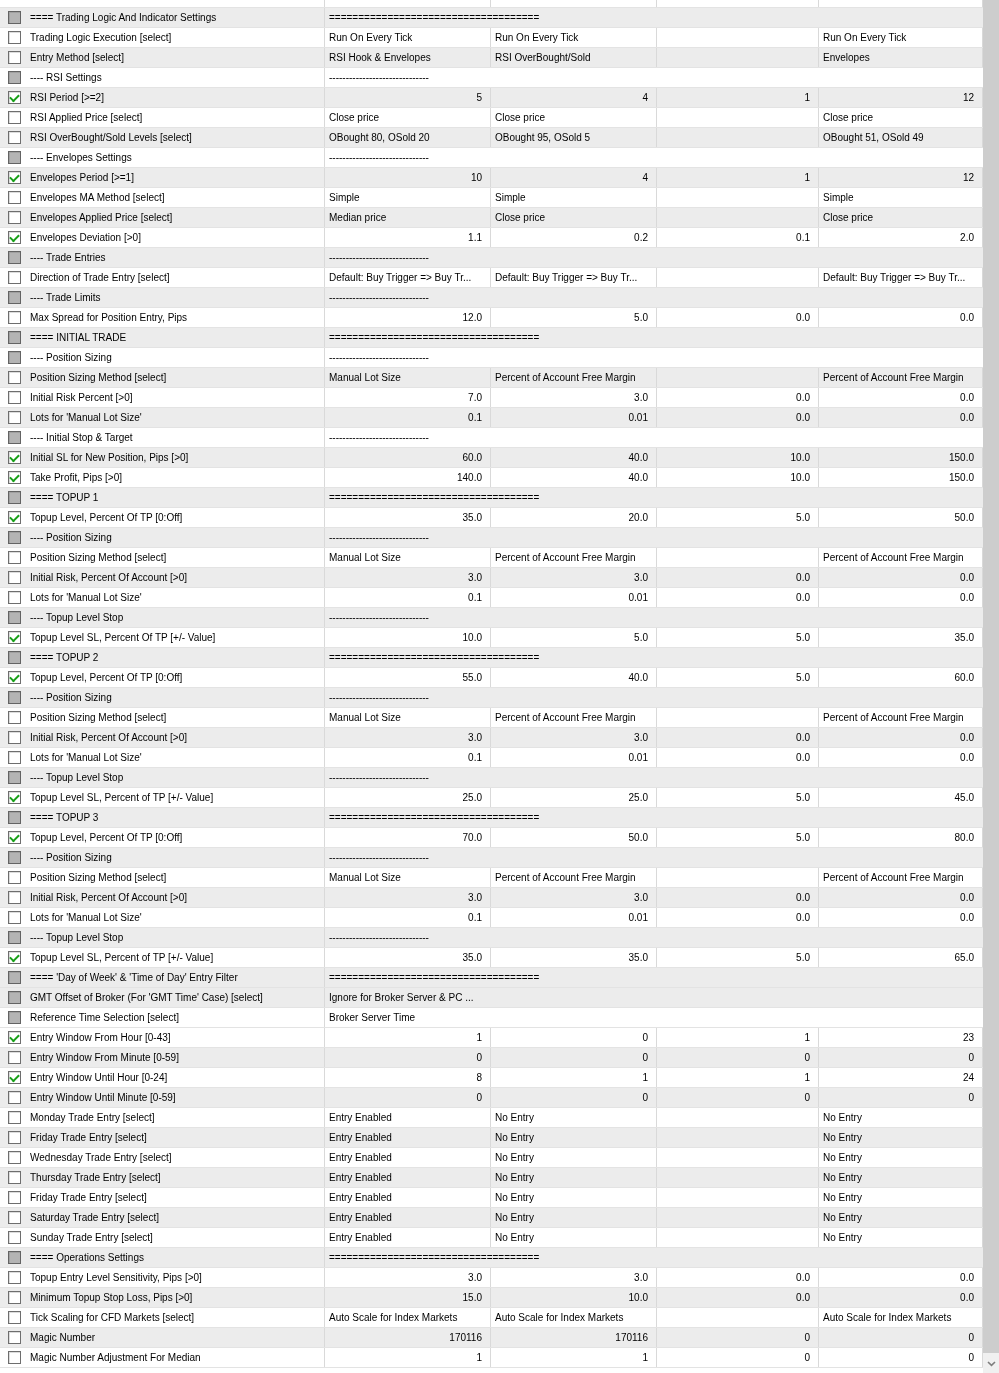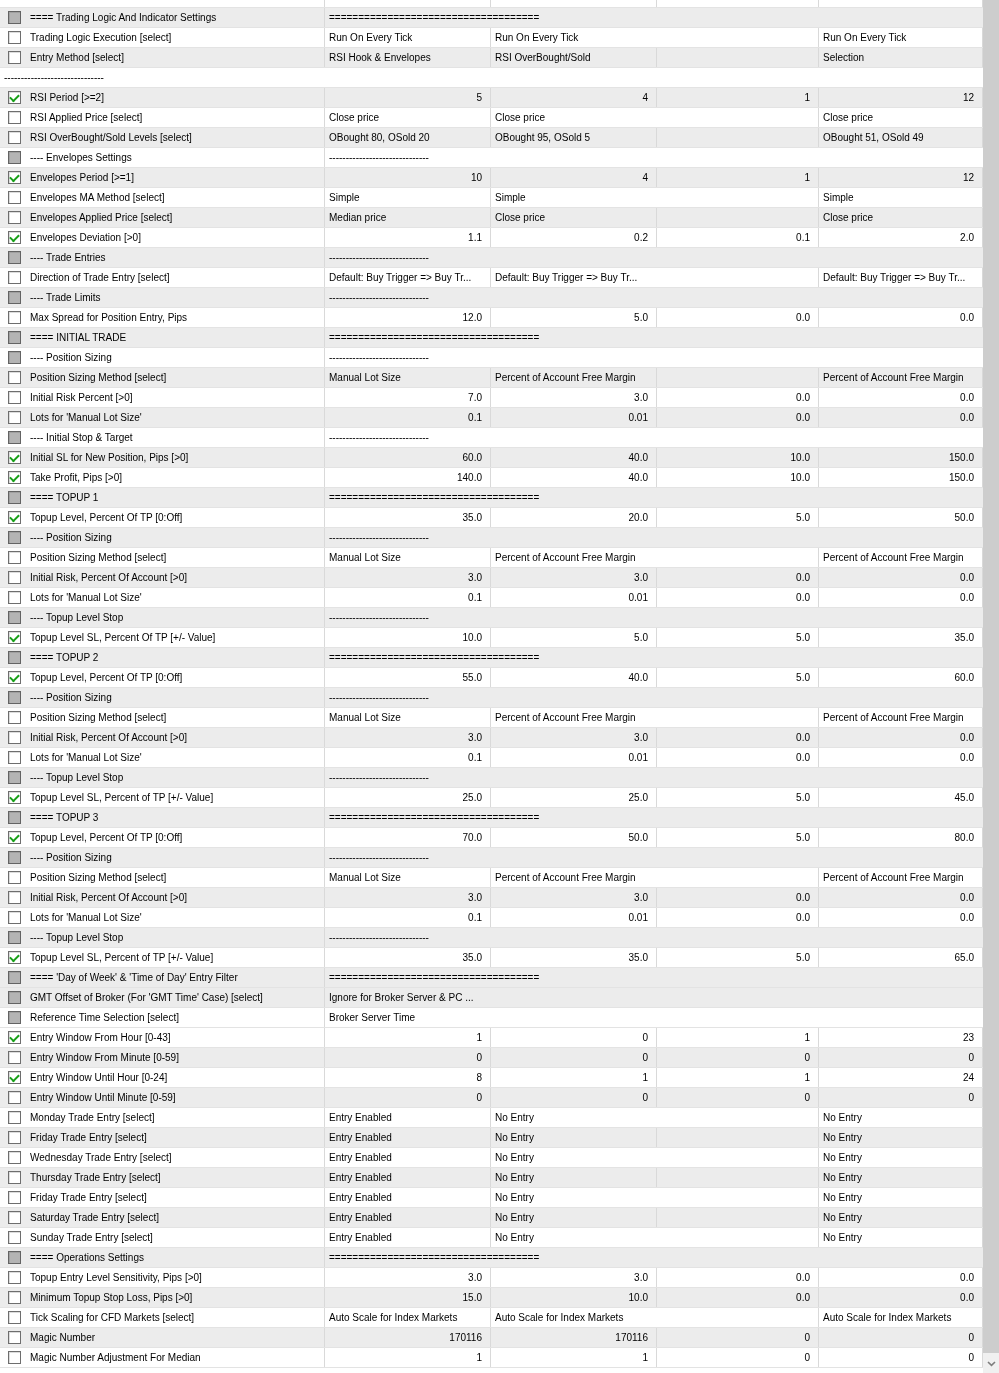--- a/index.html
+++ b/index.html
@@ -7,21 +7,21 @@
     position:relative; width:999px; height:1373px; overflow:hidden;
     font-family:"Liberation Sans", sans-serif; font-size:10px; color:#000;
     background:#701a75;
   }
   .grid{position:absolute;left:0;top:0;width:983px;}
   .row{
     display:flex; height:20px; line-height:19px; box-sizing:border-box;
     border-bottom:1px solid #e3e3e3; white-space:nowrap;
   }
   .row.gray{background:#ececec;}
-  .row.white{background:#ffffff;align-items:flex-end;}
+  .row.white{background:#ffffff;}
   .ncell{
     width:325px; box-sizing:border-box; border-right:1px solid #d9d9d9;
     display:flex; align-items:center; padding-left:8px; overflow:hidden;
   }
   .nlabel{margin-left:9px; overflow:hidden; text-overflow:clip;}
   .cb{
     position:relative; display:inline-block; width:13px; height:13px; flex:0 0 13px;
     box-sizing:border-box; border:1px solid #6e6e6e; background:#fff;
     box-shadow:inset 1px 1px 0 #dcdcdc;
   }
@@ -96,23 +96,27 @@
         <div class="vcell c4 l">Run On Every Tick</div>
       </div>
       <div class="row gray">
         <div class="ncell">
           <span class="cb unchecked"></span>
           <span class="nlabel">Entry Method [select]</span>
         </div>
         <div class="vcell c1 l">RSI Hook &amp; Envelopes</div>
         <div class="vcell c2 l">RSI OverBought/Sold</div>
         <div class="vcell c3 l"></div>
-        <div class="vcell c4 l">Selection</div>
-      </div>
-      <div class="row white">
+        <div class="vcell c4 l">Envelopes</div>
+      </div>
+      <div class="row white">
+        <div class="ncell">
+          <span class="cb disabled"></span>
+          <span class="nlabel">---- RSI Settings</span>
+        </div>
         <div class="single">------------------------------</div>
       </div>
       <div class="row gray">
         <div class="ncell">
           <span class="cb checked"></span>
           <span class="nlabel">RSI Period [&gt;=2]</span>
         </div>
         <div class="vcell c1 r">5</div>
         <div class="vcell c2 r">4</div>
         <div class="vcell c3 r">1</div>

